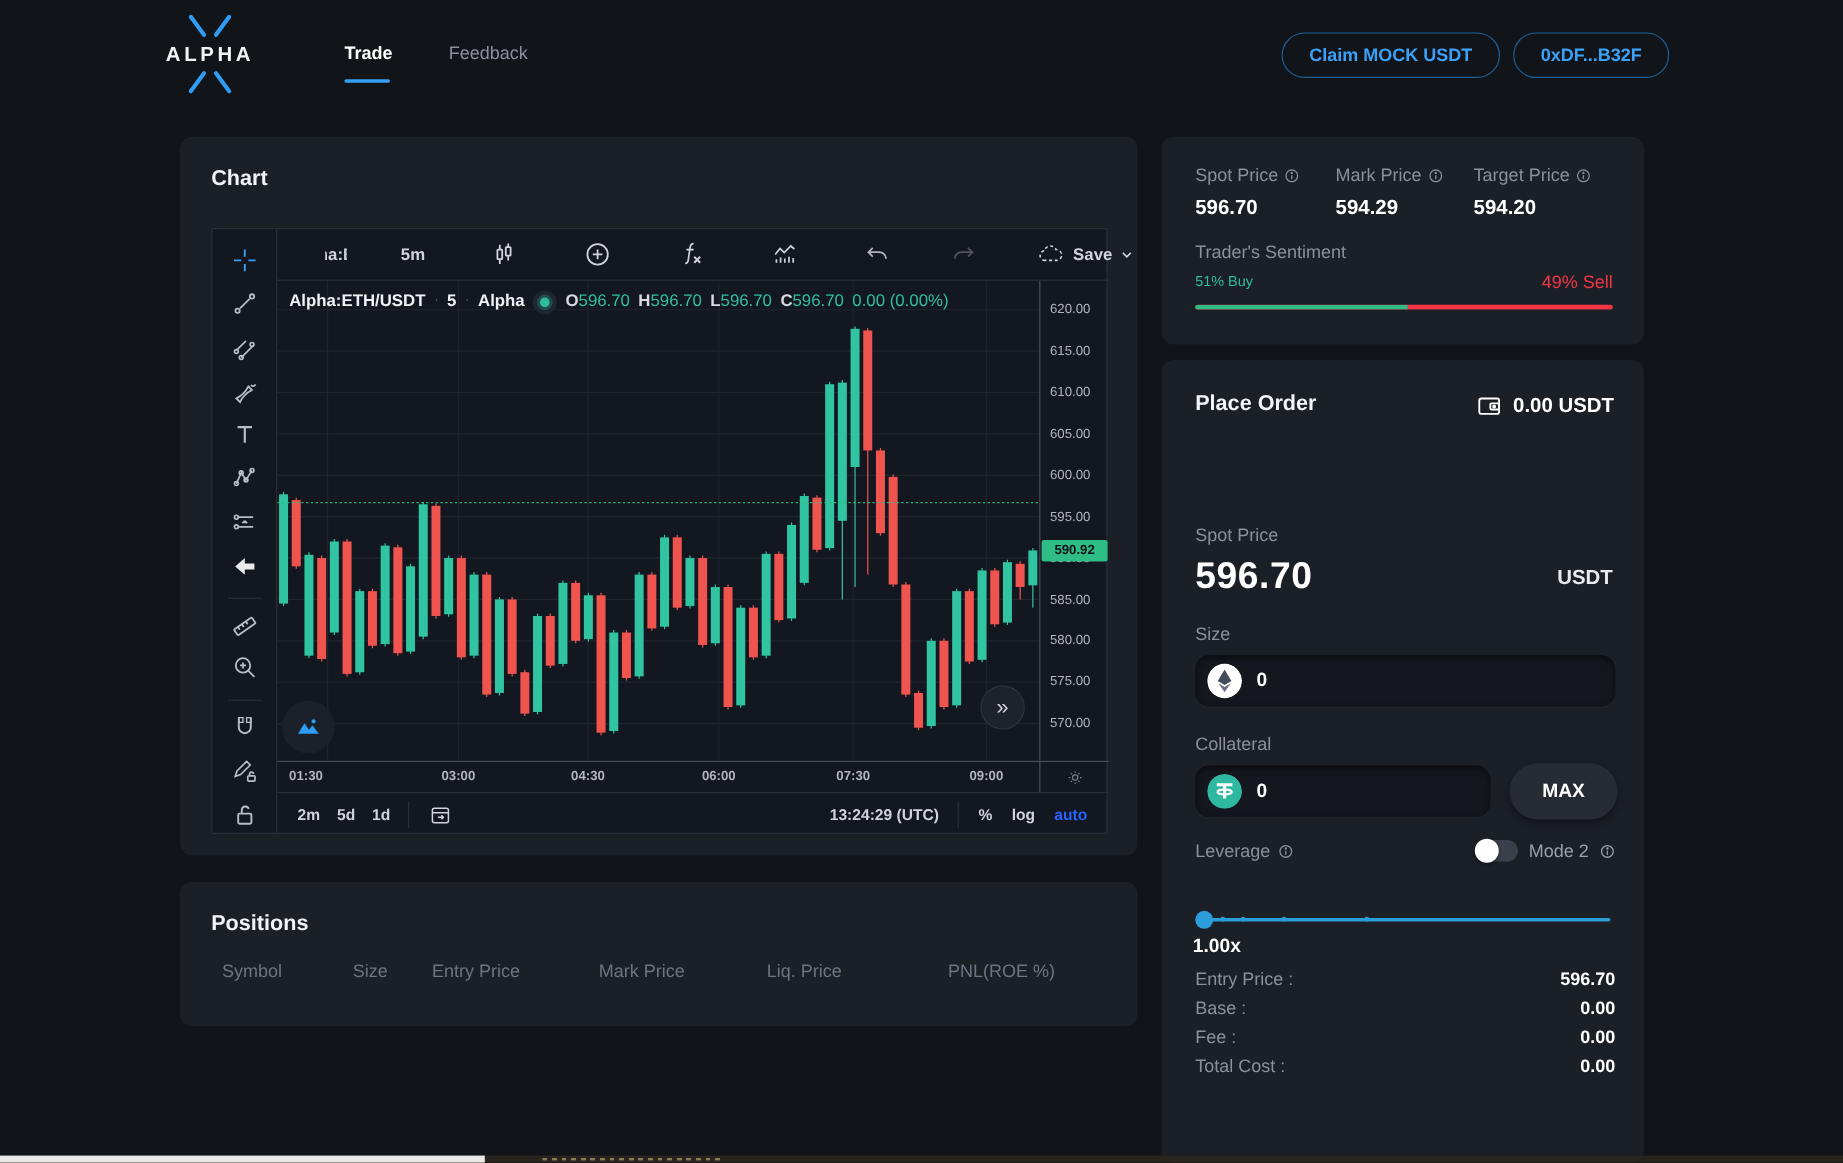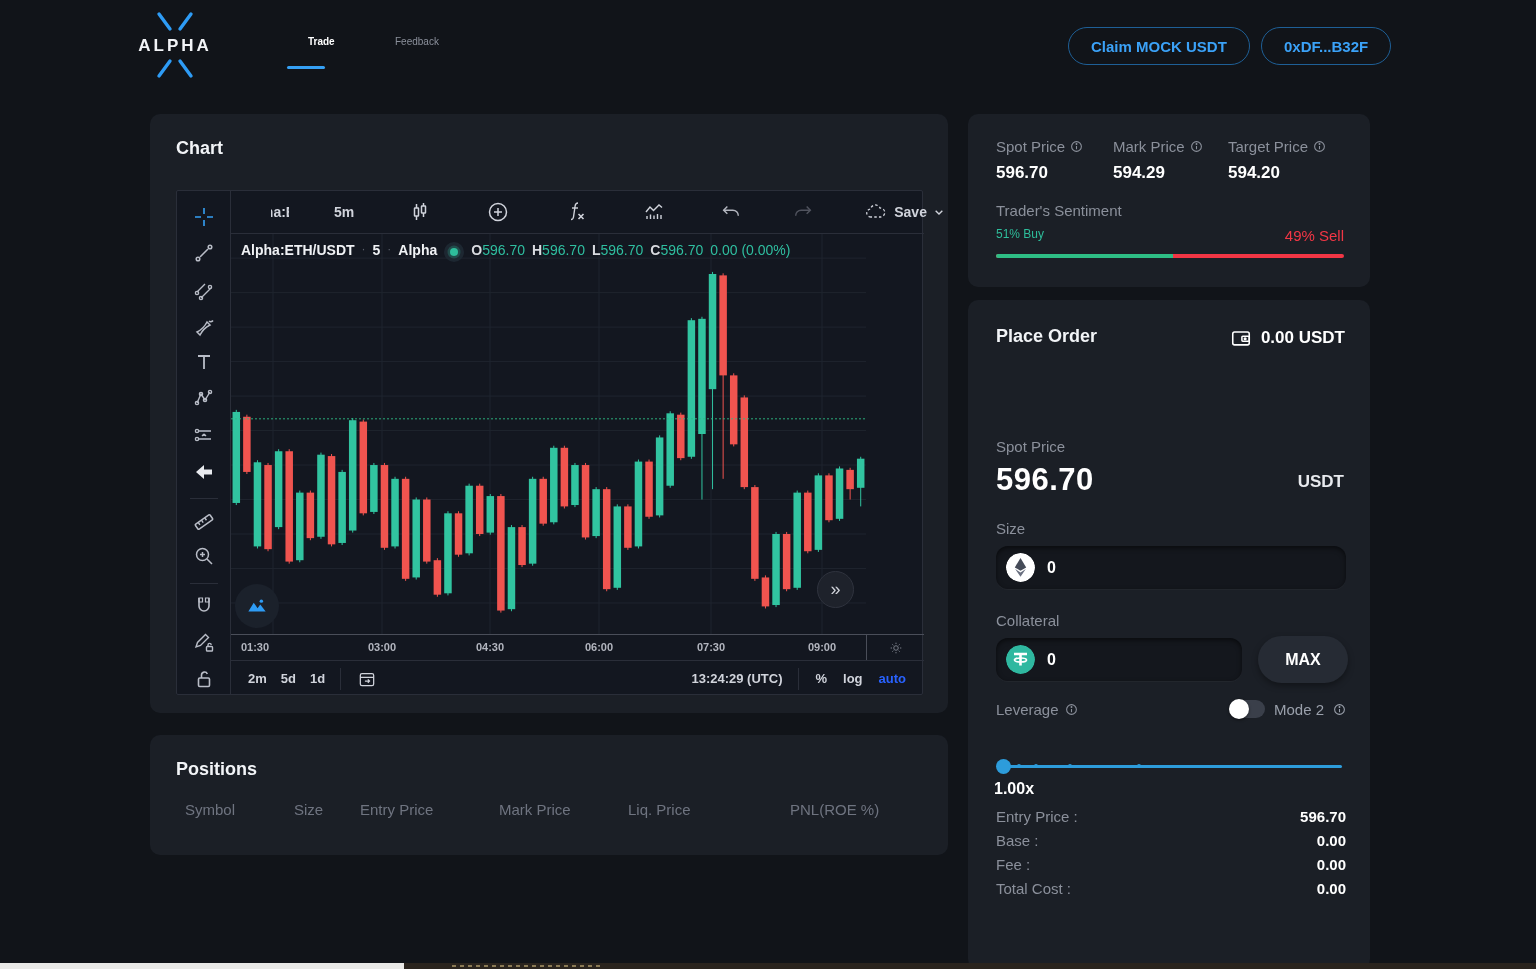--- a/index.html
+++ b/index.html
@@ -10,21 +10,21 @@
   }
   *{box-sizing:border-box; margin:0; padding:0;}
   html,body{width:1536px;height:969px;overflow:hidden;}
   body{background:var(--bg); font-family:"Liberation Sans",sans-serif; color:var(--text); position:relative;}
   svg{display:block;}
 
   
   .header{position:absolute;left:0;top:0;width:1536px;height:92px;}
   .logo{position:absolute;left:138px;top:8px;width:74px;height:74px;}
   .logo-text{position:absolute;left:0;top:28px;width:74px;text-align:center;font-size:17px;font-weight:bold;letter-spacing:3px;color:#f2f4f7;}
-  .tab{position:absolute;top:36px;font-size:10px;color:var(--dim);cursor:pointer;margin-left:21px;}
+  .tab{position:absolute;top:36px;font-size:15px;color:var(--dim);cursor:pointer;}
   .tab.active{color:#fff;font-weight:bold;}
   .tab-underline{position:absolute;left:287px;top:66px;width:38px;height:3px;border-radius:2px;background:var(--blue);}
   .pill-btn{position:absolute;top:27px;height:38px;border:1.5px solid #1e5f96;border-radius:20px;background:transparent;
     color:#3ba2f8;font-weight:bold;font-size:15px;padding:0 22px;display:flex;align-items:center;cursor:pointer;font-family:inherit;}
 
   
   .card{position:absolute;background:var(--card);border-radius:10px;}
   .card-title{position:absolute;left:26px;top:24px;font-size:18px;font-weight:bold;color:#f2f4f7;}
 
   
@@ -462,20 +462,34 @@
         </svg>
       <div class="watermark">
         <svg width="26" height="26" viewBox="0 0 24 24">
             <path d="M4 17l5-8 3.5 5 2.5-3.5L20 17z" fill="#2e9cf5"></path>
             <circle cx="16" cy="7.5" r="1.6" fill="#2e9cf5"></circle>
           </svg>
       </div>
       <div class="goto-rt">»</div>
     </div>
 
+    <div class="price-axis" id="price-axis">
+        <div class="pa-tick" style="top: 24.1379px;">620.00</div>
+        <div class="pa-tick" style="top: 58.6207px;">615.00</div>
+        <div class="pa-tick" style="top: 93.1034px;">610.00</div>
+        <div class="pa-tick" style="top: 127.586px;">605.00</div>
+        <div class="pa-tick" style="top: 162.069px;">600.00</div>
+        <div class="pa-tick" style="top: 196.552px;">595.00</div>
+        <div class="pa-tick" style="top: 231.034px;">590.00</div>
+        <div class="pa-tick" style="top: 265.517px;">585.00</div>
+        <div class="pa-tick" style="top: 300px;">580.00</div>
+        <div class="pa-tick" style="top: 334.483px;">575.00</div>
+        <div class="pa-tick" style="top: 368.966px;">570.00</div>
+        <div class="pa-tag" style="top: 224.69px; background: rgb(46, 189, 133);">590.92</div>
+      </div>
 
     <div class="time-axis" id="time-axis">
       <div class="ta-corner">
         <svg width="16" height="16" viewBox="0 0 24 24" fill="none" stroke="currentColor" stroke-width="1.5">
             <circle cx="12" cy="12" r="3.4"></circle>
             <path d="M12 4v2M12 18v2M4 12h2M18 12h2M6.5 6.5L8 8M16 16l1.5 1.5M17.5 6.5L16 8M8 16l-1.5 1.5"></path>
           </svg>
       </div>
     <div class="ta-tick" style="left: 24px;">01:30</div>
         <div class="ta-tick" style="left: 151px;">03:00</div>
@@ -506,21 +520,21 @@
     </div>
   </div>
 </div>
 
 <div class="card" style="left:150px;top:735px;width:798px;height:120px;">
   <div class="card-title">Positions</div>
   <span class="pos-col" style="left:35px">Symbol</span>
   <span class="pos-col" style="left:144px">Size</span>
   <span class="pos-col" style="left:210px">Entry Price</span>
   <span class="pos-col" style="left:349px">Mark Price</span>
-  <span class="pos-col" style="left:478px">Liq. Price</span>
+  <span class="pos-col" style="left:489px">Liq. Price</span>
   <span class="pos-col" style="left:640px">PNL(ROE %)</span>
 </div>
 
 <div class="card" style="left:968px;top:114px;width:402px;height:173px;">
   <div class="stat" style="left:28px">
     <div class="lab">
         <span>Spot Price</span>
       <svg class="info" width="13" height="13" viewBox="0 0 24 24" fill="none" stroke="#8b909b" stroke-width="2">
           <circle cx="12" cy="12" r="9"></circle>
           <path d="M12 11v6"></path>

